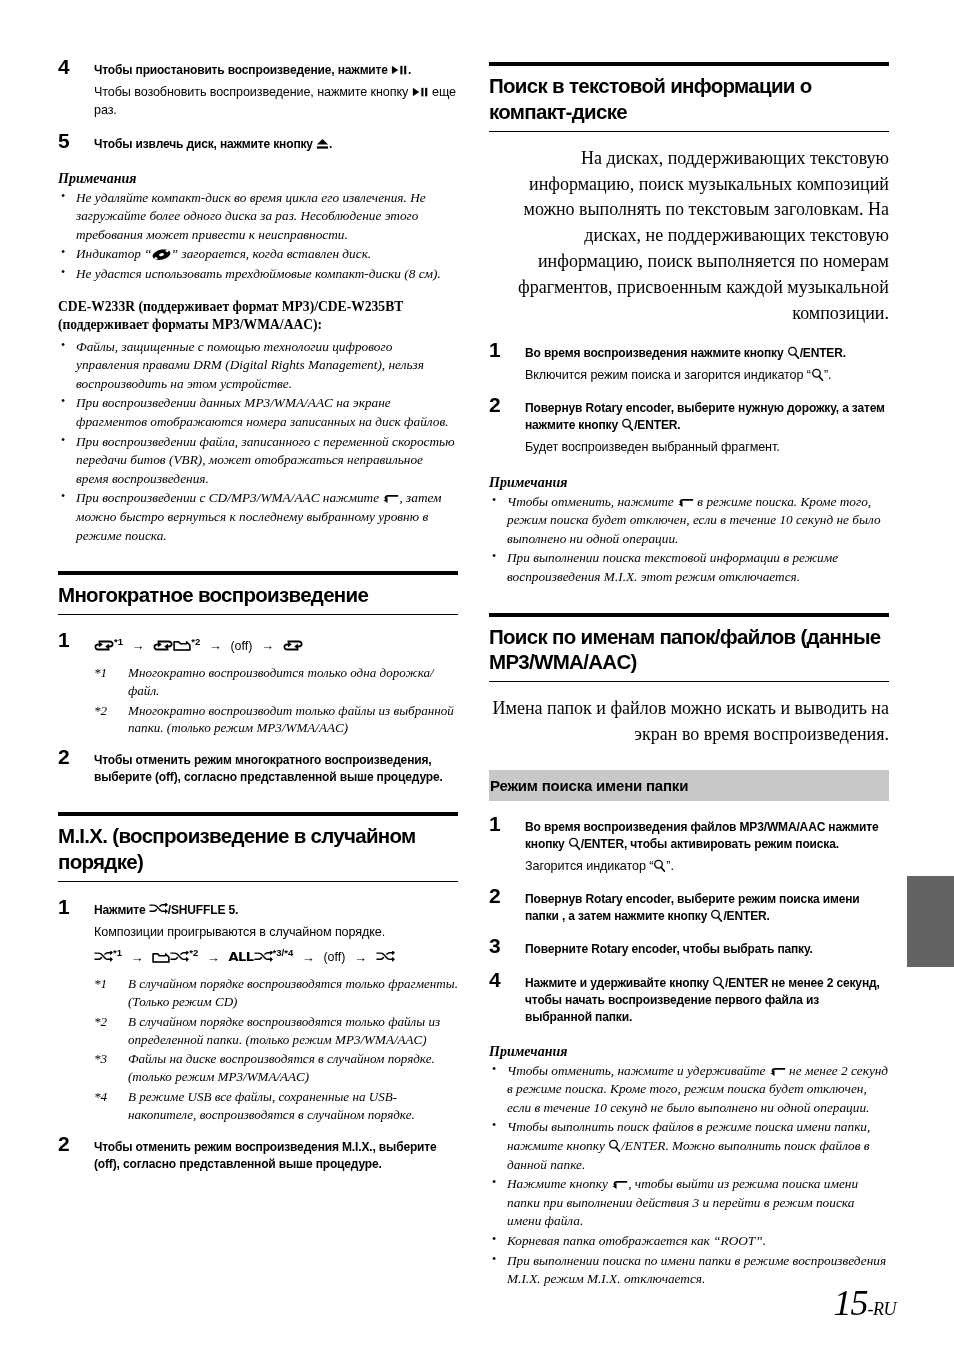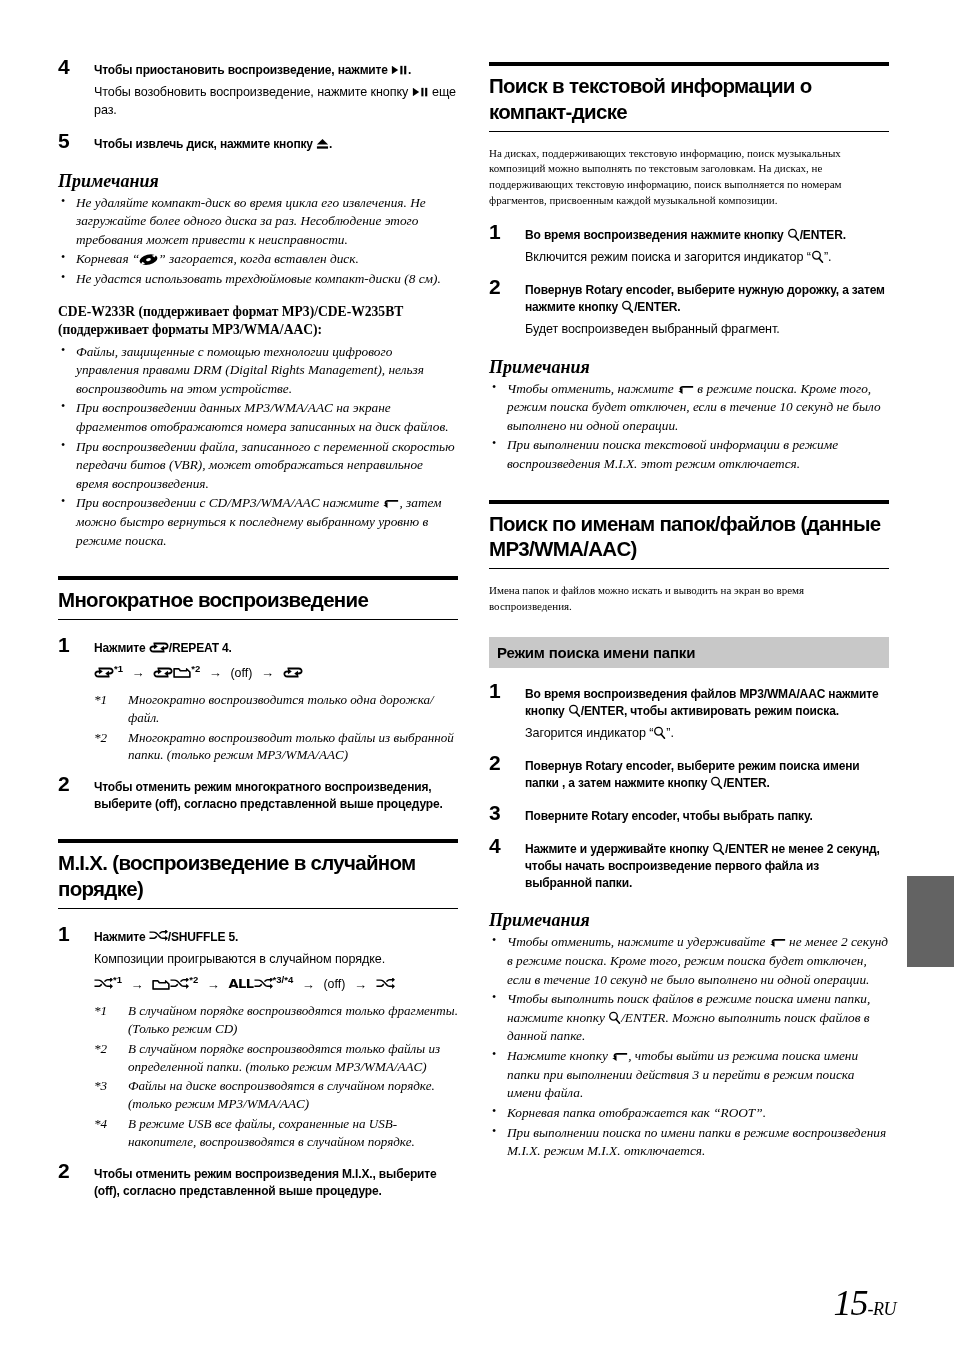--- a/index.html
+++ b/index.html
@@ -79,33 +79,33 @@
     font-weight: bold;
     font-size: 20.5px;
     line-height: 1.26;
     letter-spacing: -0.7px;
     padding: 7px 0 6px 0;
   }
 
   
   .subsection-bar {
     background: #c8c8c8;
-    padding: 7px 0 7px 8px;
+    padding: 7px 0 7px 1px;
     font-weight: bold;
     font-size: 15px;
     letter-spacing: -0.2px;
     margin-top: 22px;
   }
 
   
   .notes-head {
     font-family: "Liberation Serif", serif;
     font-weight: bold;
     font-style: italic;
-    font-size: 18px;
+    font-size: 14px;
     margin-top: 18px;
     margin-bottom: 2px;
   }
   ul.notes {
     list-style: none;
     margin: 0;
     padding: 0;
   }
   ul.notes > li {
     font-family: "Liberation Serif", serif;
@@ -131,23 +131,24 @@
     font-weight: bold;
     font-size: 13.6px;
     line-height: 1.36;
     margin-top: 14px;
     margin-bottom: 3px;
   }
 
   
   .intro {
     font-family: "Liberation Serif", serif;
-    font-size: 11px;
+    font-size: 18px;
     line-height: 1.44;
     margin-top: 14px;
+    text-align: right;
   }
 
   
   ul.footnotes {
     list-style: none;
     margin: 8px 0 0 0;
     padding: 0;
   }
   ul.footnotes > li {
     font-family: "Liberation Serif", serif;
@@ -298,21 +299,21 @@
     <div class="step">
       <div class="step-num">5</div>
       <div class="step-title"><span>Чтобы извлечь диск, нажмите кнопку </span><span class="ic ic-eject"><svg viewBox="0 0 28 26">
               <use href="#sym-eject"></use>
             </svg></span><span>.</span></div>
     </div>
 
     <div class="notes-head">Примечания</div>
     <ul class="notes">
       <li><span>Не удаляйте компакт-диск во время цикла его извлечения. Не загружайте более одного диска за раз. Несоблюдение этого требования может привести к неисправности.</span></li>
-      <li><span>Корневая “</span><span class="ic ic-disc"><svg viewBox="0 0 44 26">
+      <li><span>Индикатор “</span><span class="ic ic-disc"><svg viewBox="0 0 44 26">
               <use href="#sym-disc"></use>
             </svg></span><span>” загорается, когда вставлен диск.</span></li>
       <li><span>Не удастся использовать трехдюймовые компакт-диски (8 см).</span></li>
     </ul>
 
     <div class="model-head">CDE-W233R (поддерживает формат MP3)/CDE-W235BT (поддерживает форматы MP3/WMA/AAC):</div>
     <ul class="notes">
       <li><span>Файлы, защищенные с помощью технологии цифрового управления правами DRM (Digital Rights Management), нельзя воспроизводить на этом устройстве.</span></li>
       <li><span>При воспроизведении данных MP3/WMA/AAC на экране фрагментов отображаются номера записанных на диск файлов.</span></li>
       <li><span>При воспроизведении файла, записанного с переменной скоростью передачи битов (VBR), может отображаться неправильное время воспроизведения.</span></li>
@@ -322,23 +323,20 @@
     </ul>
 
     <div class="section">
       <div class="rule-thick"></div>
       <div class="section-title">Многократное воспроизведение</div>
       <div class="rule-thin"></div>
     </div>
 
     <div class="step" style="margin-top:20px">
       <div class="step-num">1</div>
-      <div class="step-title"><span>Нажмите </span><span class="ic ic-repeat"><svg viewBox="0 0 40 26">
-              <use href="#sym-repeat"></use>
-            </svg></span><span>/REPEAT 4.</span></div>
 
       <div class="seq">
         <span class="ic ic-repeat"><svg viewBox="0 0 40 26">
               <use href="#sym-repeat"></use>
             </svg></span><sup>*1</sup>
         <span class="arrow">→</span>
         <span class="ic ic-repeat"><svg viewBox="0 0 40 26">
               <use href="#sym-repeat"></use>
             </svg></span><span class="ic ic-folder"><svg viewBox="0 0 40 28">
               <use href="#sym-folder"></use>

